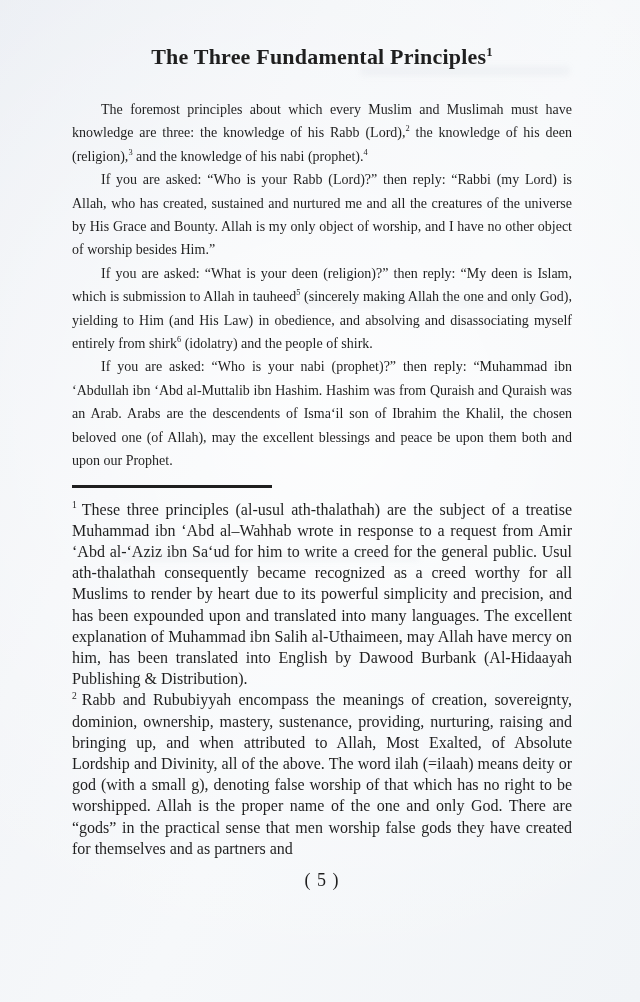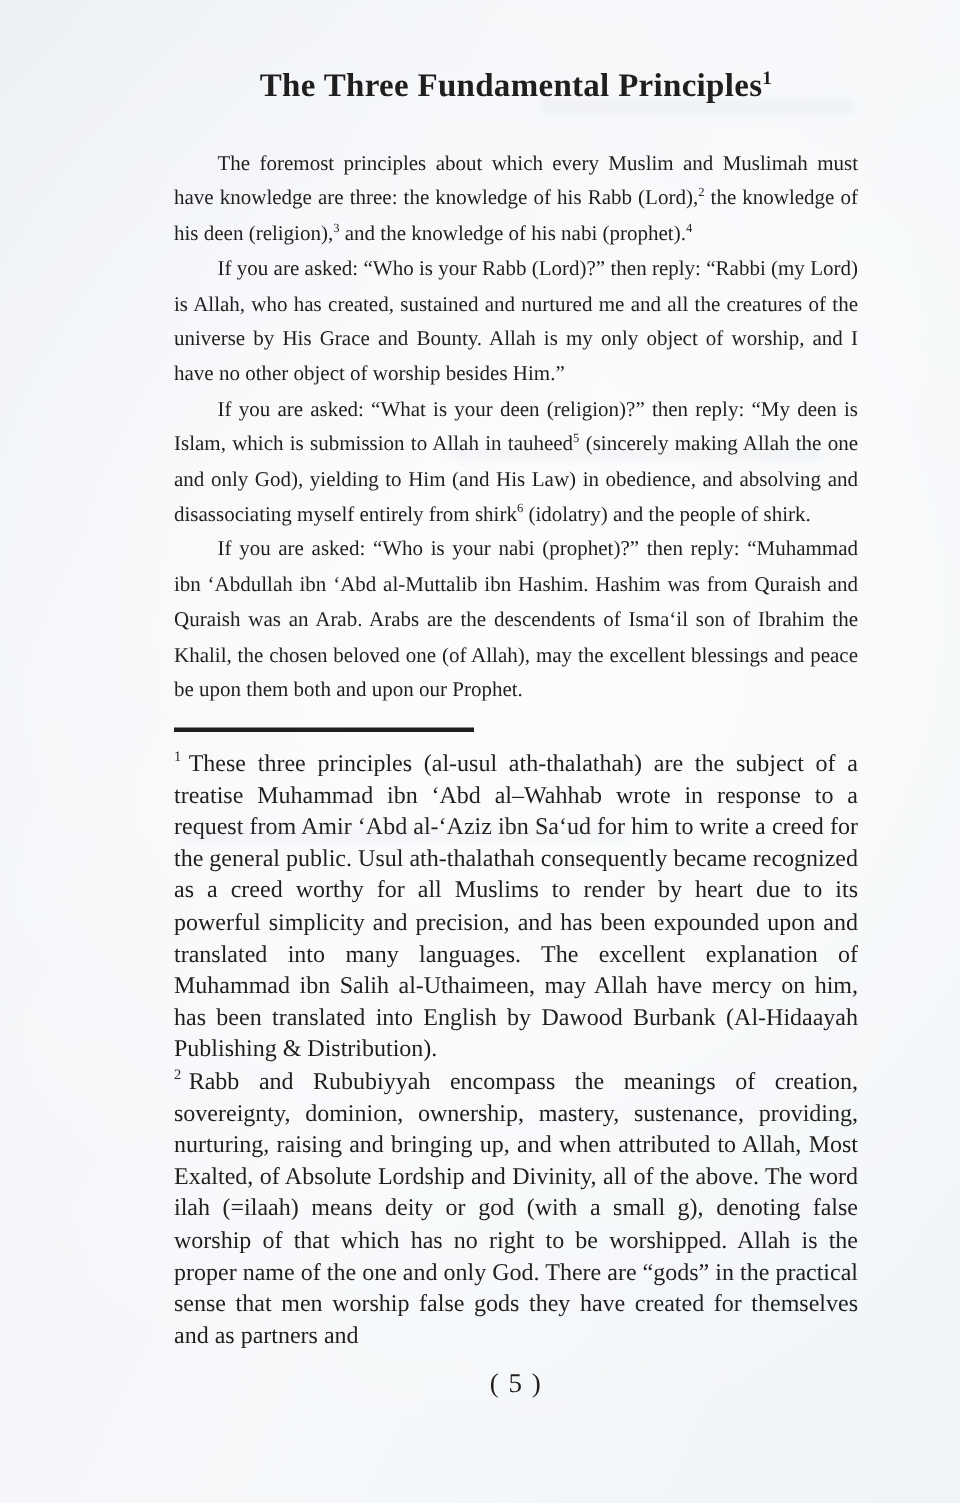--- a/index.html
+++ b/index.html
@@ -10,21 +10,21 @@
     position: relative;
     width: 640px;
     height: 1002px;
     box-sizing: border-box;
     background:
       radial-gradient(ellipse 120% 80% at 50% 42%, rgba(255,255,255,0.75) 0%, rgba(255,255,255,0) 70%),
       linear-gradient(115deg, #eceff4 0%, #f3f5f8 30%, #f6f8fa 55%, #f1f4f7 100%);
     color: var(--ink, #1f1f1f);
     font-family: "Liberation Serif", "DejaVu Serif", serif;
     overflow: hidden;
-    padding: 42px 68px 0 116px;
+    padding: 42px 68px 0 72px;
   }
   .artifact {
     position: absolute;
     background: rgba(120,130,150,0.06);
     filter: blur(3px);
     border-radius: 4px;
     pointer-events: none;
   }
   .artifact.a1 { left: 360px; top: 66px;  width: 210px; height: 10px; }
   .artifact.a2 { left: 300px; top: 298px; width: 250px; height: 9px;  }

